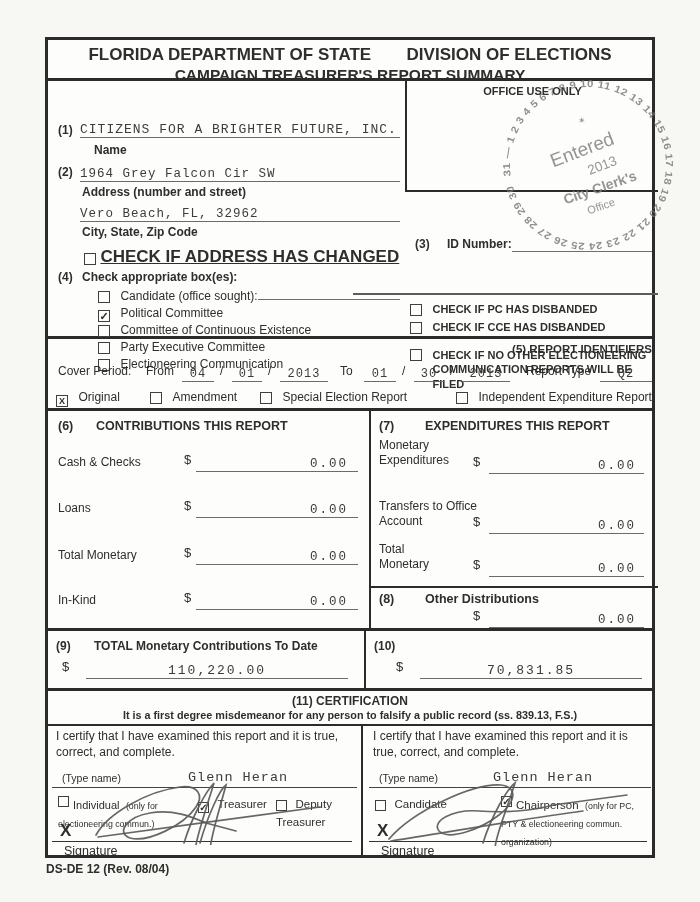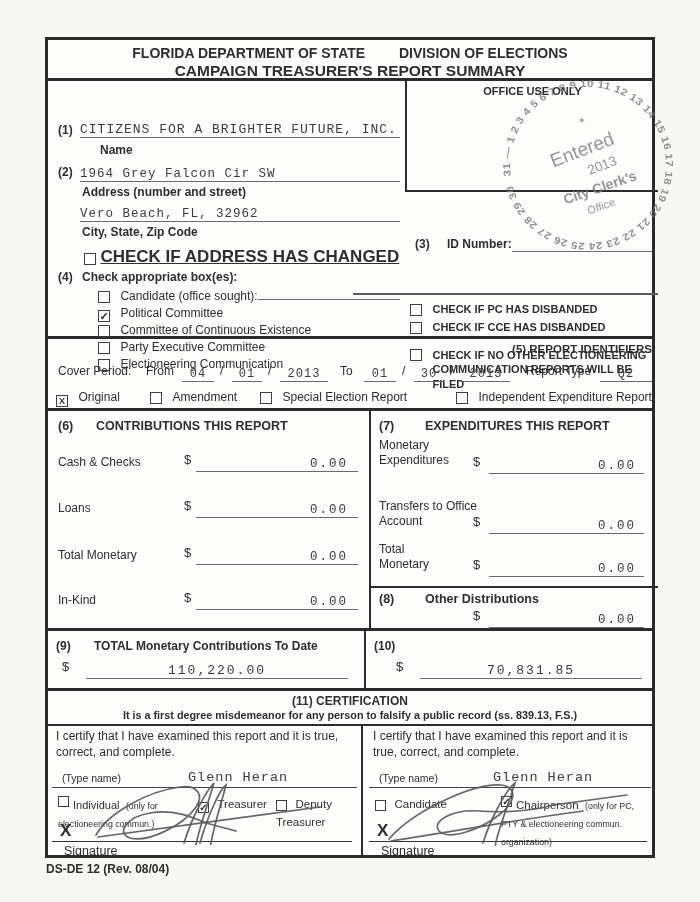--- a/index.html
+++ b/index.html
@@ -18,21 +18,21 @@
   .typed{font-family:"Liberation Mono","DejaVu Sans Mono",monospace;font-size:12.5px;letter-spacing:1px;color:#3c3c3c;white-space:nowrap;}
   svg text{font-family:"Liberation Sans",sans-serif;}
   .sig path{fill:none;stroke:#5a5a5a;stroke-width:1.7;stroke-linecap:round;opacity:.92;}
 </style>
 </head>
 <body>
 
 <div id="form">
 
   <div class="section" style="top:0;height:41px;border-bottom:3px solid #2b2b2b;text-align:center;">
-    <div style="margin-top:5px;font-size:14px;font-weight:bold;">
+    <div style="margin-top:5px;font-size:17px;font-weight:bold;">
       <span>FLORIDA DEPARTMENT OF STATE</span>
       <span style="display:inline-block;width:26px;"></span>
       <span>DIVISION OF ELECTIONS</span>
     </div>
     <div style="font-size:15.5px;font-weight:bold;margin-top:1px;">CAMPAIGN TREASURER'S REPORT SUMMARY</div>
   </div>
 
   <div class="section" style="top:41px;height:258px;border-bottom:3px solid #2b2b2b;">
 
     <div class="abs" style="left:357px;top:0;width:253px;height:111px;border-left:2.5px solid #2b2b2b;border-bottom:2.5px solid #2b2b2b;box-sizing:border-box;">
@@ -54,21 +54,21 @@
           <text x="104" y="130" font-size="14" font-weight="bold" text-anchor="middle" transform="rotate(-11 100 100)">City Clerk's</text>
           <text x="99" y="147" font-size="11" text-anchor="middle" transform="rotate(-11 100 100)">Office</text>
         </g>
       </svg>
     </div>
 
     <span class="abs lblb" style="left:10px;top:42px;">(1)</span>
     <div class="abs vline" style="left:32px;top:38px;width:320px;">
       <span class="typed" style="font-size:13px;">CITIZENS FOR A BRIGHTER FUTURE, INC.</span>
     </div>
-    <span class="abs lblb" style="left:28px;top:62px;padding-left:24px;">Name</span>
+    <span class="abs lblb" style="left:22px;top:62px;padding-left:24px;">Name</span>
 
     <span class="abs lblb" style="left:10px;top:84px;">(2)</span>
     <div class="abs vline" style="left:32px;top:82px;width:320px;">
       <span class="typed">1964 Grey Falcon Cir SW</span>
     </div>
     <span class="abs lblb" style="left:34px;top:104px;">Address (number and street)</span>
 
     <div class="abs vline" style="left:32px;top:122px;width:320px;">
       <span class="typed">Vero Beach, FL, 32962</span>
     </div>

